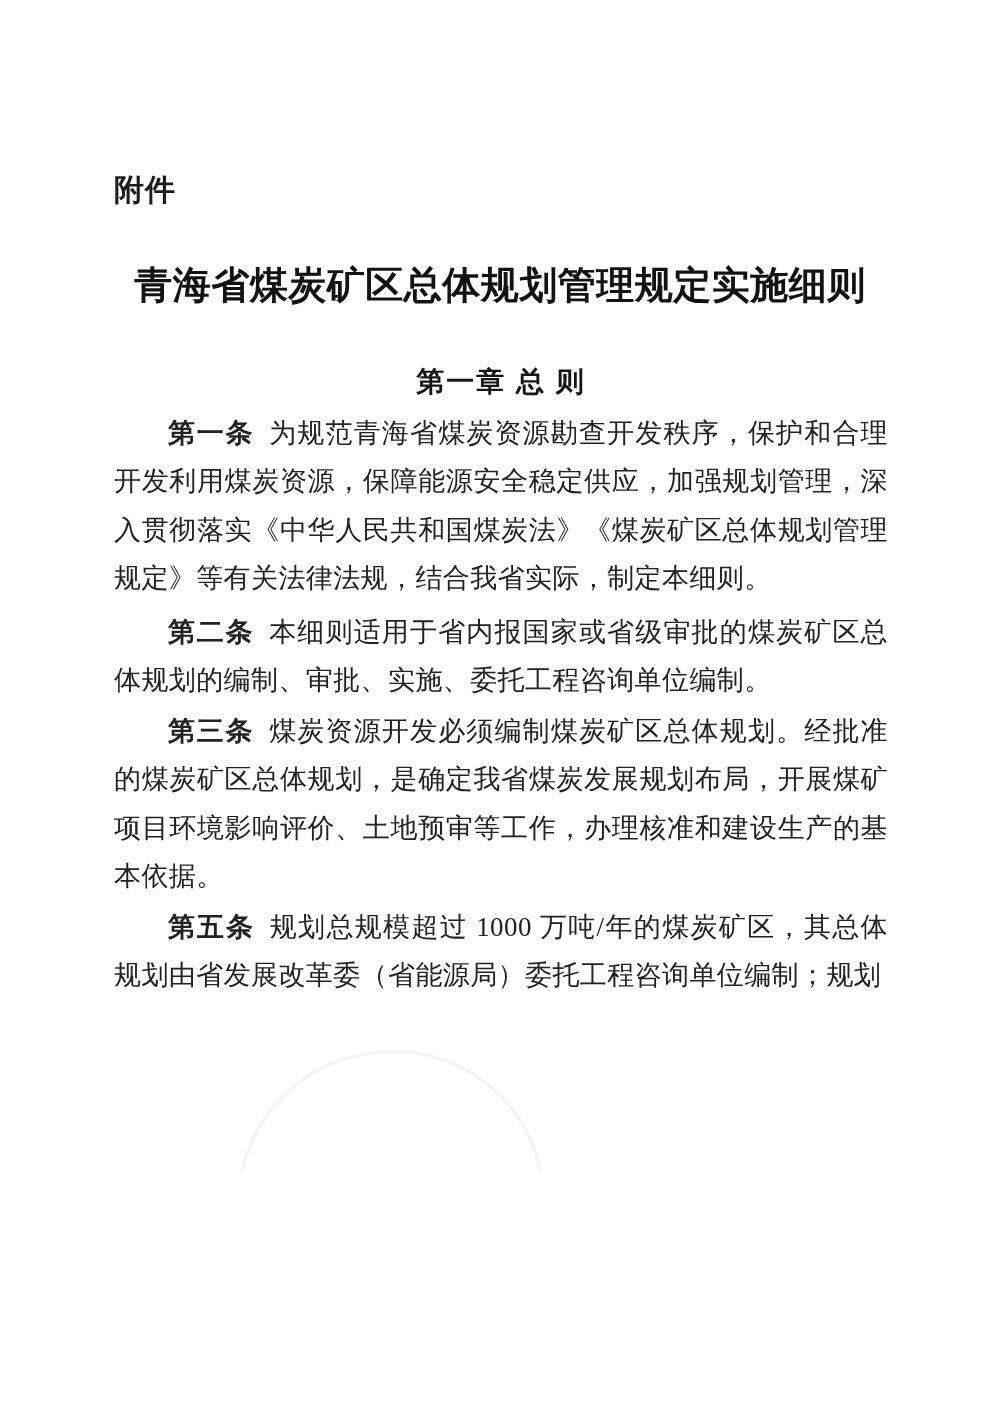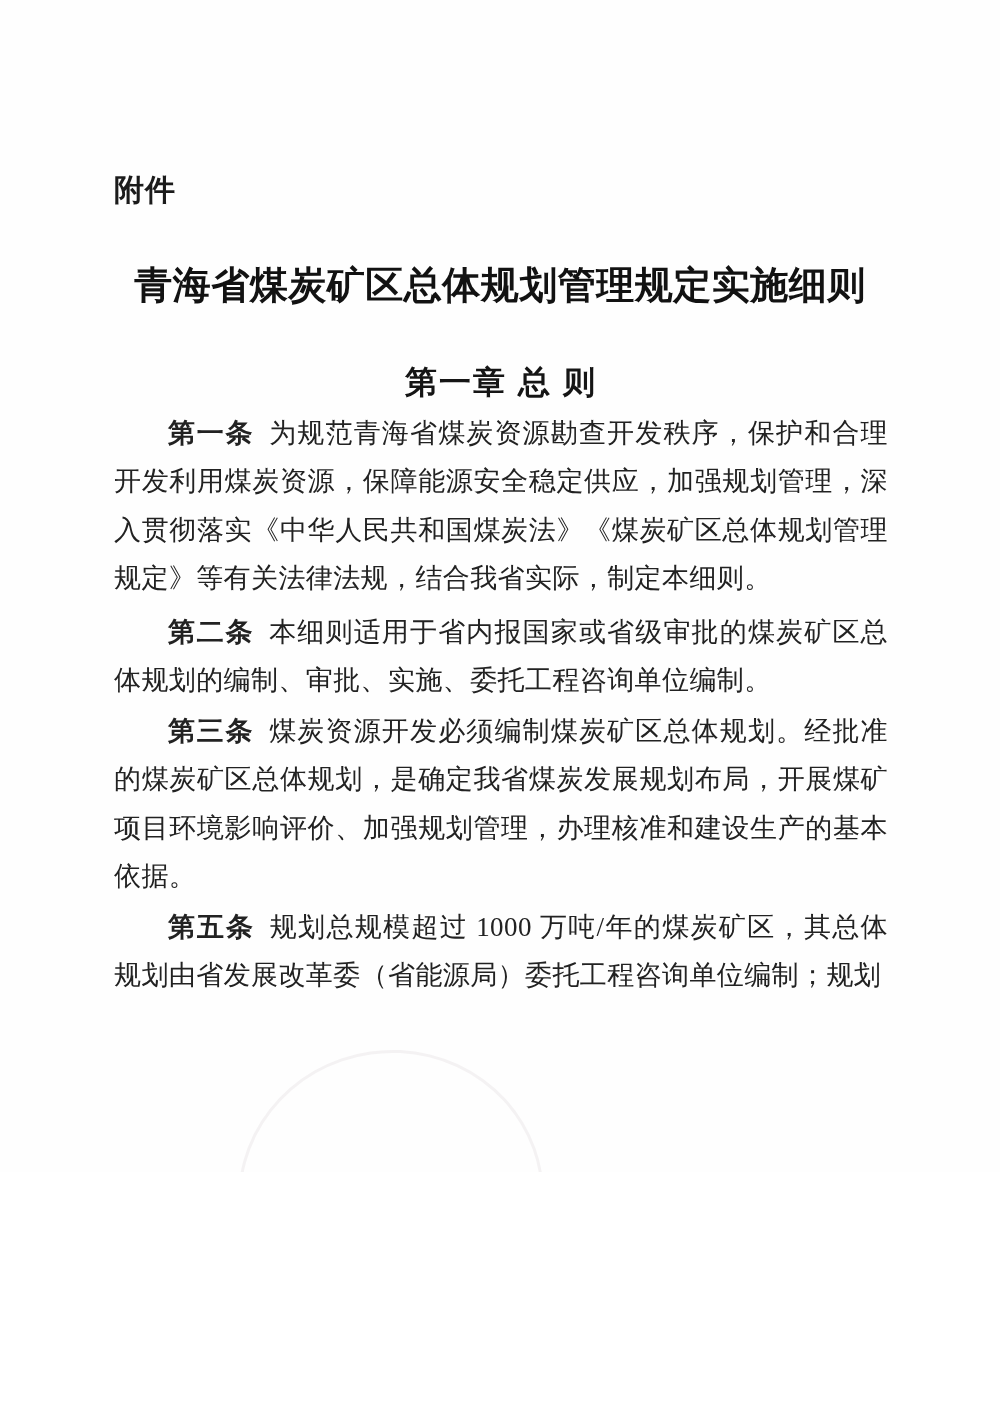--- a/index.html
+++ b/index.html
@@ -80,21 +80,21 @@
     font-size: 27px;
     line-height: 48.5px;
     letter-spacing: 0.4px;
     text-align: justify;
     color: #222222;
   }
   .chapter-heading {
     margin: 0;
     text-align: center;
     text-indent: 0;
-    font-size: 32px;
+    font-size: 28px;
     line-height: 48.5px;
     font-weight: 700;
     letter-spacing: 2px;
     color: #151515;
     font-family: "Liberation Sans", "DejaVu Sans", sans-serif;
   }
   .article {
     margin: 2px;
     text-indent: 2em;
   }
@@ -135,21 +135,21 @@
 
     <p class="article gap-after">
       <span class="lead">第一条</span><span>为规范青海省煤炭资源勘查开发秩序，保护和合理开发利用煤炭资源，保障能源安全稳定供应，加强规划管理，深入贯彻落实《中华人民共和国煤炭法》《煤炭矿区总体规划管理规定》等有关法律法规，结合我省实际，制定本细则。</span>
     </p>
 
     <p class="article">
       <span class="lead">第二条</span><span>本细则适用于省内报国家或省级审批的煤炭矿区总体规划的编制、审批、实施、委托工程咨询单位编制。</span>
     </p>
 
     <p class="article">
-      <span class="lead">第三条</span><span>煤炭资源开发必须编制煤炭矿区总体规划。经批准的煤炭矿区总体规划，是确定我省煤炭发展规划布局，开展煤矿项目环境影响评价、加强规划管理，办理核准和建设生产的基本依据。</span>
+      <span class="lead">第三条</span><span>煤炭资源开发必须编制煤炭矿区总体规划。经批准的煤炭矿区总体规划，是确定我省煤炭发展规划布局，开展煤矿项目环境影响评价、土地预审等工作，办理核准和建设生产的基本依据。</span>
     </p>
 
 
 
     <p class="article">
       <span class="lead">第五条</span><span>规划总规模超过 1000 万吨/年的煤炭矿区，其总体规划由省发展改革委（省能源局）委托工程咨询单位编制；规划</span>
     </p>
 
   </div>
 

